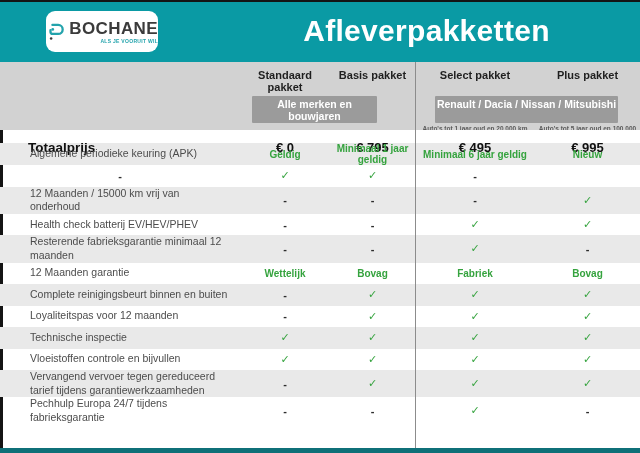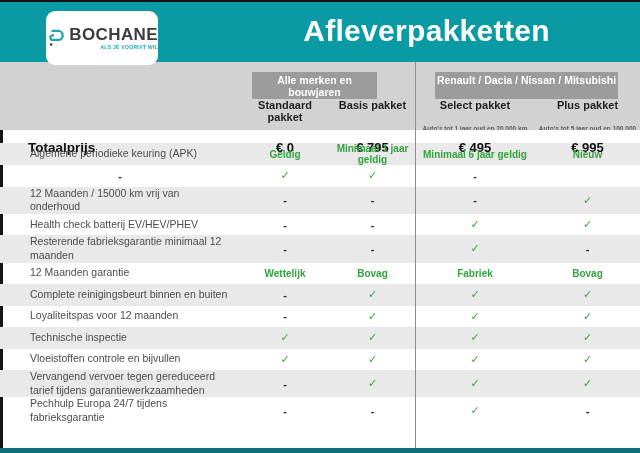--- a/index.html
+++ b/index.html
@@ -4,21 +4,21 @@
 <style>
   html,body{margin:0;padding:0;background:#fff;}
   .page{
     width:640px;height:453px;position:relative;overflow:hidden;
     font-family:"Liberation Sans","DejaVu Sans",sans-serif;
     background:#fff;border-top:2px solid #141414;box-sizing:border-box;
   }
   
   .topbar{height:60px;background:#0a9aa4;position:relative;}
   .logo-card{
-    position:absolute;left:46px;top:9px;width:112px;height:54px;background:#fff;
+    position:absolute;left:46px;top:9px;width:112px;height:41px;background:#fff;
     border-radius:9px;display:flex;align-items:center;justify-content:center;gap:4px;
   }
   .logo-text{display:flex;flex-direction:column;align-items:flex-end;}
   .brand{font-size:17px;font-weight:700;color:#3b3b3b;letter-spacing:.4px;line-height:1;}
   .tagline{font-size:5px;font-weight:700;color:#23a3ac;letter-spacing:.3px;margin-top:1px;}
   .title{
     position:absolute;left:0;right:7px;top:0;margin:0;padding-left:220px;
     text-align:center;line-height:58px;font-size:30px;font-weight:800;color:#fff;letter-spacing:.3px;
   }
   
@@ -68,29 +68,29 @@
       </svg>
       <div class="logo-text">
         <span class="brand">BOCHANE</span>
         <span class="tagline">ALS JE VOORUIT WIL</span>
       </div>
     </div>
     <h1 class="title">Afleverpakketten</h1>
   </header>
 
   <div class="band">
-    <div class="grid band-badges">
-      <div class="badge badge-1">Alle merken en bouwjaren</div>
-      <div class="badge badge-2">Renault / Dacia / Nissan / Mitsubishi</div>
-    </div>
     <div class="grid band-names">
       <div class="col-name c2">Standaard pakket</div>
       <div class="col-name c3">Basis pakket</div>
       <div class="col-name c4">Select pakket</div>
       <div class="col-name c5">Plus pakket</div>
+    </div>
+    <div class="grid band-badges">
+      <div class="badge badge-1">Alle merken en bouwjaren</div>
+      <div class="badge badge-2">Renault / Dacia / Nissan / Mitsubishi</div>
     </div>
     <div class="grid band-notes">
       <div class="note c4">Auto's tot 1 jaar oud en 20.000 km</div>
       <div class="note c5">Auto's tot 5 jaar oud en 100.000 km</div>
     </div>
     <div class="grid band-prices">
       <div class="total-label">Totaalprijs</div>
       <div class="price c2">€ 0</div>
       <div class="price c3">€ 795</div>
       <div class="price c4">€ 495</div>

